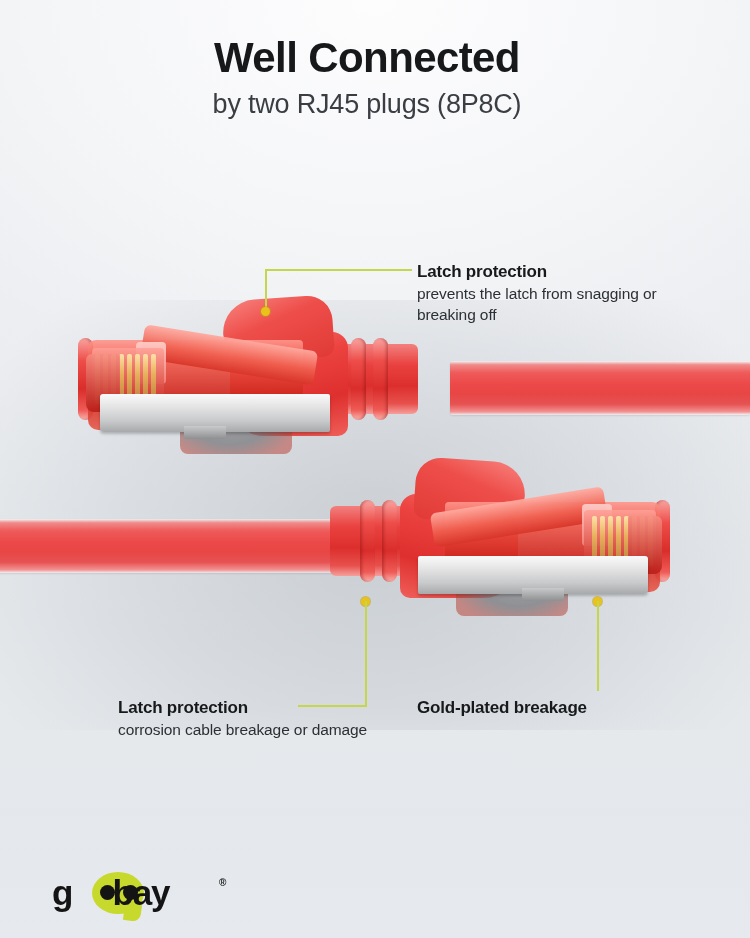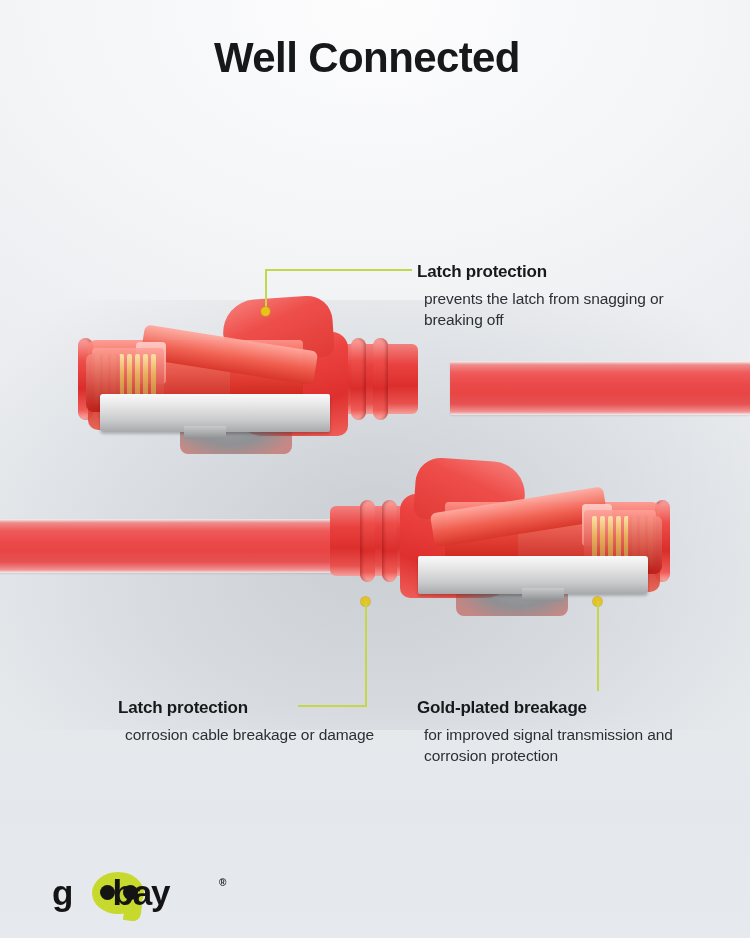--- a/index.html
+++ b/index.html
@@ -155,21 +155,21 @@
   }
   .leader .v{position:absolute;width:2px;background:#c4d64b;}
   .leader .h{position:absolute;height:2px;background:#c4d64b;}
 
   
   .callout{position:absolute;}
   .callout h3{
     margin:0 0 2px 0;font-size:17px;font-weight:700;color:#17191b;letter-spacing:-.2px;
   }
   .callout p{
-    margin:7px;font-size:15.5px;font-weight:400;color:#2c3034;line-height:1.33;letter-spacing:-.1px;
+    margin:0;font-size:15.5px;font-weight:400;color:#2c3034;line-height:1.33;letter-spacing:-.1px;
   }
   .c-latch{ left:417px; top:262px; width:300px; }
   .c-bend{  left:118px; top:698px; width:270px; }
   .c-gold{  left:417px; top:698px; width:300px; }
 
   
   .logo{position:absolute;left:52px;top:872px;width:200px;height:42px;}
   .logo .blob{
     position:absolute;left:40px;top:0px;width:52px;height:42px;
     background:#c8d92e;border-radius:50% 50% 50% 50%;
@@ -197,20 +197,21 @@
 </style>
 </head>
 <body>
 
 <div class="stage">
 
   <div class="vignette"></div>
 
   <div class="header">
     <h1 class="title">Well Connected</h1>
+    <p class="subtitle">by two RJ45 plugs (8P8C)</p>
   </div>
 
   <div class="cable cable-top"></div>
   <div class="cable cable-bottom"></div>
 
   <div class="plug plug-top">
     <div class="boot"></div>
     <div class="rib"></div>
     <div class="rib"></div>
     <div class="rib"></div>
@@ -293,21 +294,20 @@
     <p>prevents the latch from snagging or breaking off</p>
   </div>
 
   <div class="callout c-bend">
     <h3>Latch protection</h3>
     <p>corrosion cable breakage or damage</p>
   </div>
 
   <div class="callout c-gold">
     <h3>Gold-plated breakage</h3>
-    <p>for improved signal transmission and corrosion protection</p>
   </div>
 
   <div class="logo">
     <div class="blob"></div>
     <div class="word"><span>g</span><span class="hollow">oo</span><span>bay</span></div>
     <div class="eye e1"></div>
     <div class="eye e2"></div>
     <div class="reg">®</div>
   </div>
 

